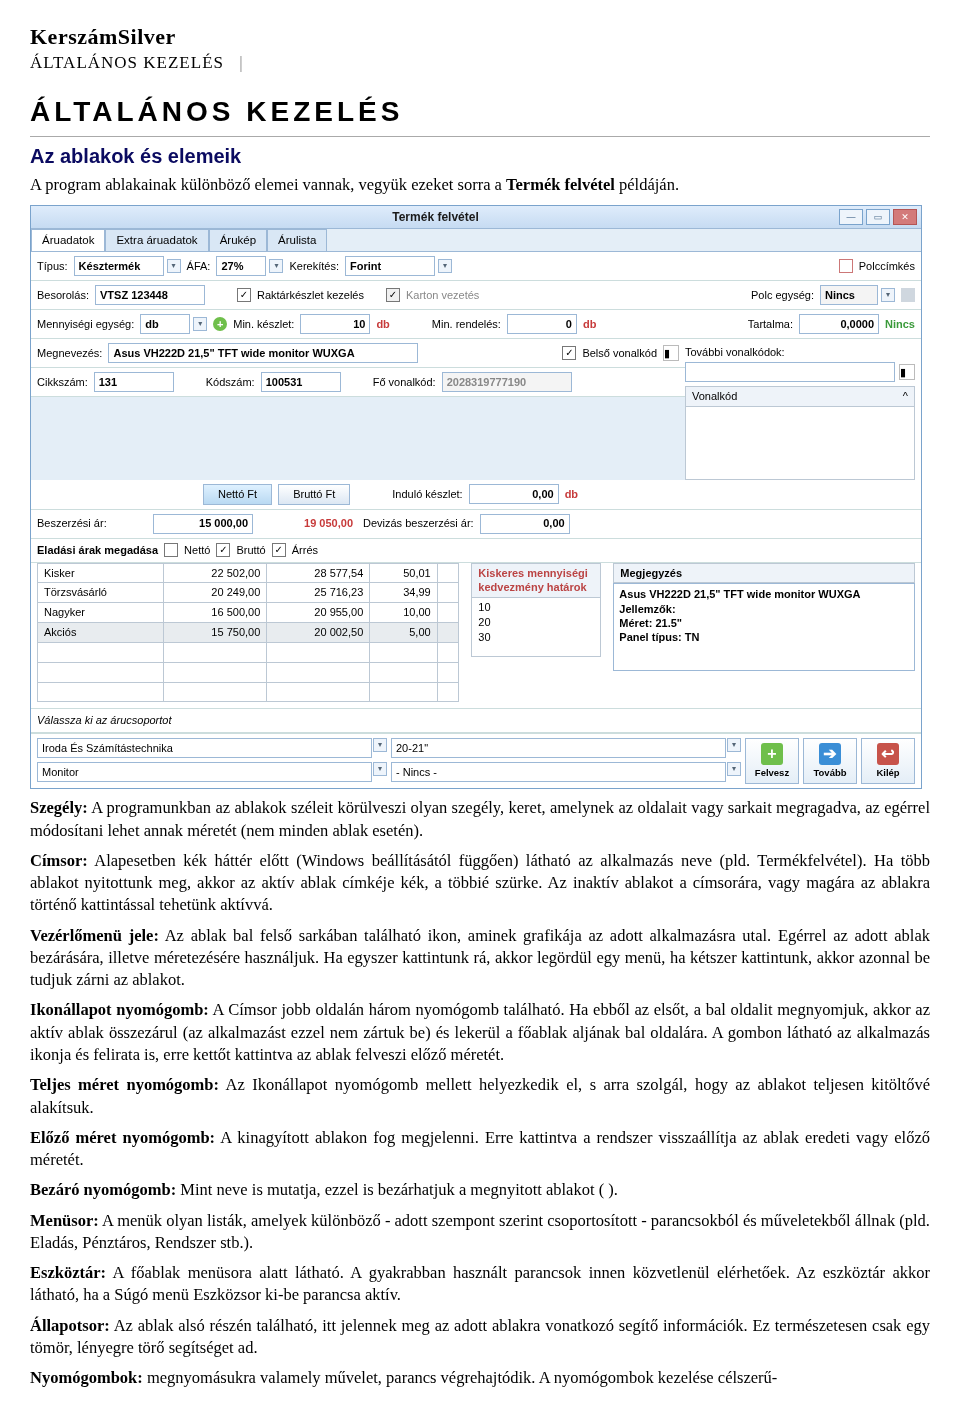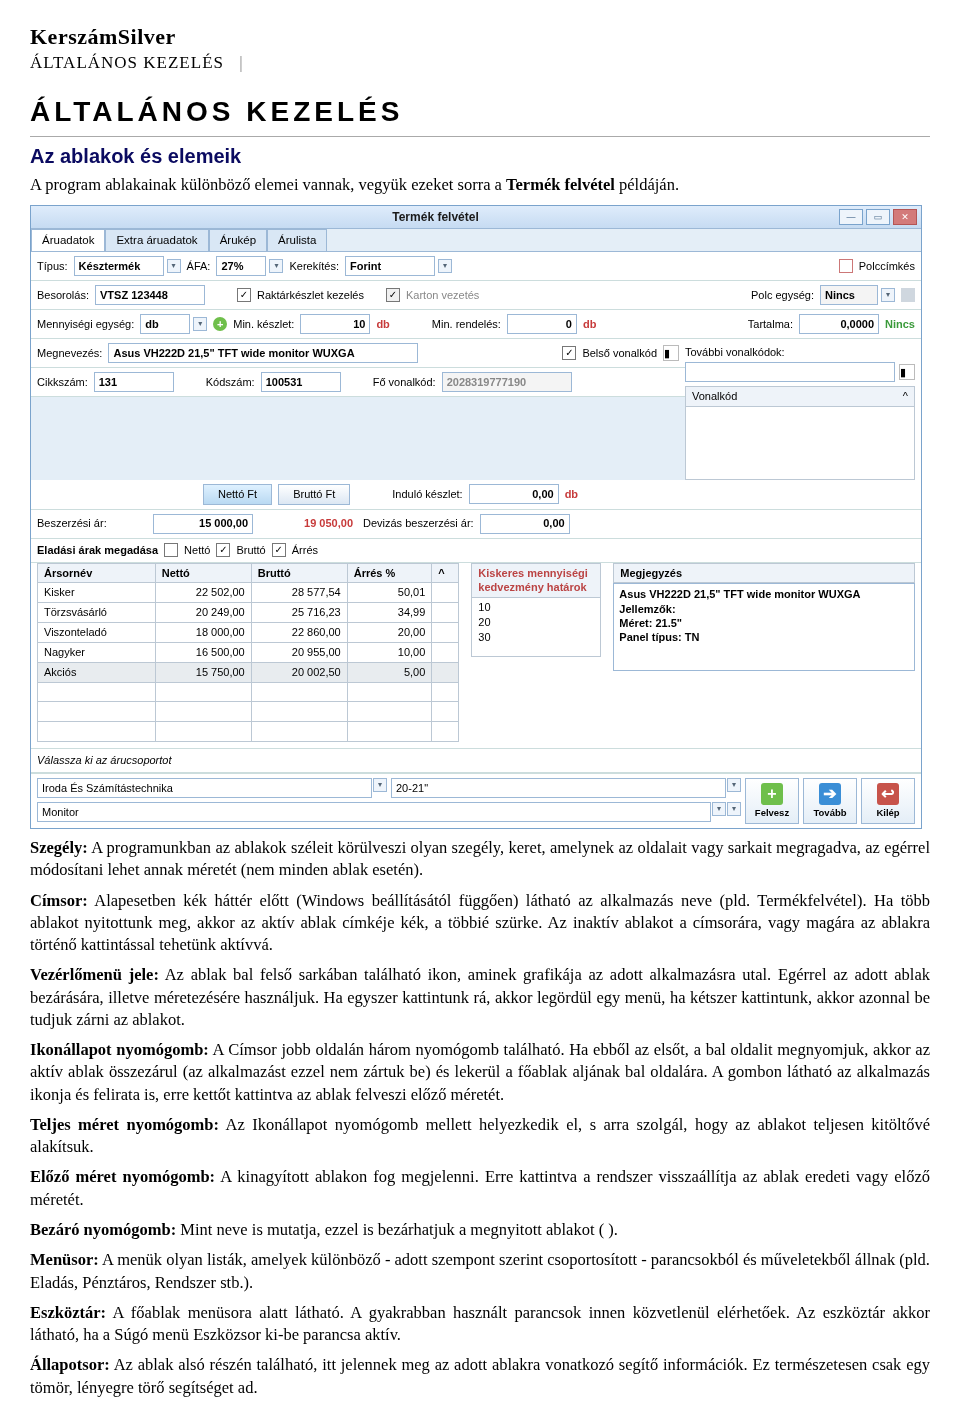--- a/index.html
+++ b/index.html
@@ -194,46 +194,32 @@
     <span class="chk">✓</span>
       <span class="lbl">Bruttó</span>
     <span class="chk">✓</span>
       <span class="lbl">Árrés</span>
   </div>
 
   <div style="display:flex;background:#fff;padding:0 6px 6px 6px;gap:12px">
     <div style="flex:1.4">
       <table class="grid">
         <tbody>
-            <tr>
-          <th>Ársornév</th>
-          <th>Nettó</th>
-          <th>Bruttó</th>
-          <th>Árrés %</th>
-          <th style="width:14px">^</th>
-        </tr>
         <tr>
               <td>Kisker</td>
               <td class="n">22 502,00</td>
               <td class="n">28 577,54</td>
               <td class="n">50,01</td>
               <td></td>
             </tr>
         <tr>
               <td>Törzsvásárló</td>
               <td class="n">20 249,00</td>
               <td class="n">25 716,23</td>
               <td class="n">34,99</td>
-              <td></td>
-            </tr>
-        <tr>
-              <td>Viszonteladó</td>
-              <td class="n">18 000,00</td>
-              <td class="n">22 860,00</td>
-              <td class="n">20,00</td>
               <td></td>
             </tr>
         <tr>
               <td>Nagyker</td>
               <td class="n">16 500,00</td>
               <td class="n">20 955,00</td>
               <td class="n">10,00</td>
               <td></td>
             </tr>
         <tr>
@@ -300,20 +286,23 @@
         <div class="sl">
             <span>20-21"</span>
           </div>
           <span class="dd">▾</span>
       </div>
       <div style="display:flex;gap:4px">
         <div class="sl">
             <span>Monitor</span>
           </div>
           <span class="dd">▾</span>
+        <div class="sl">
+            <span>- Nincs -</span>
+          </div>
           <span class="dd">▾</span>
       </div>
     </div>
     <div class="bigbtn">
         <div class="ic add">+</div>
         <span>Felvesz</span>
       </div>
     <div class="bigbtn">
         <div class="ic nxt">➔</div>
         <span>Tovább</span>

